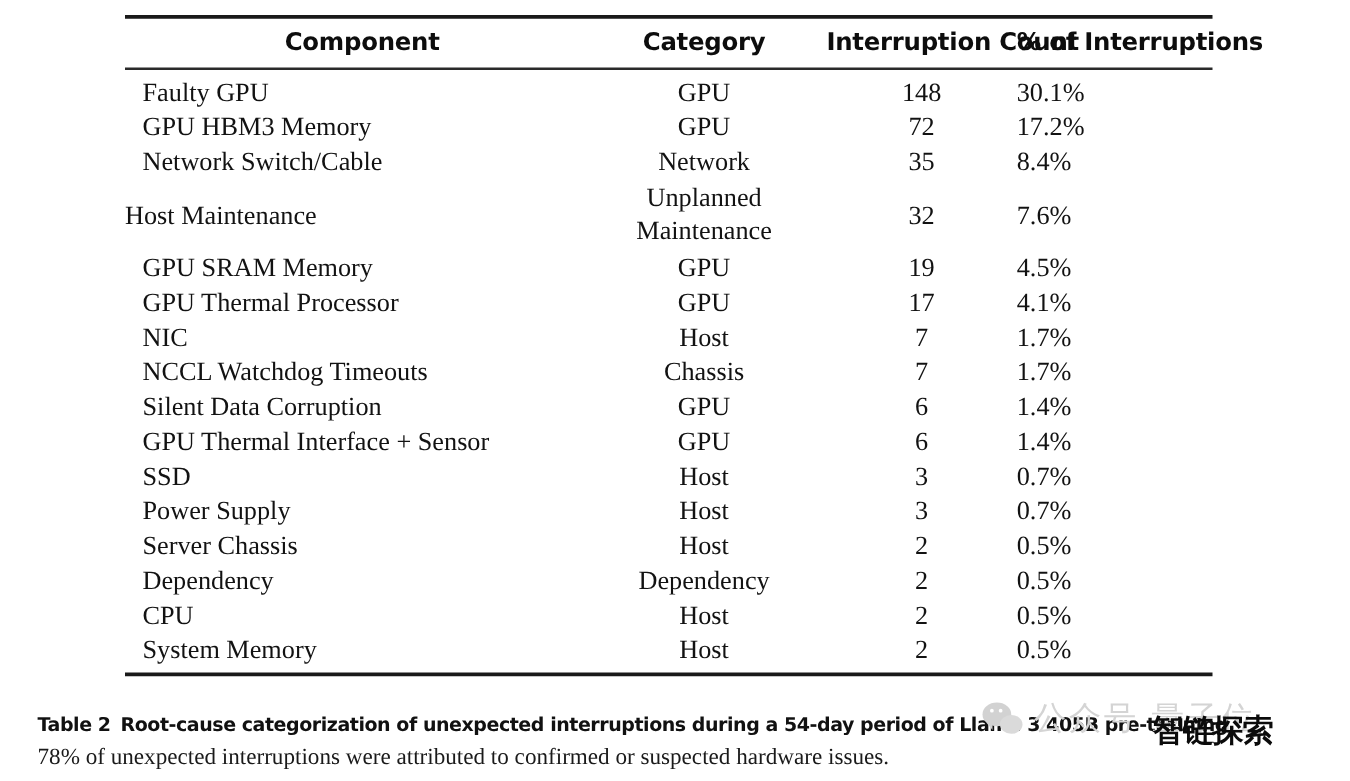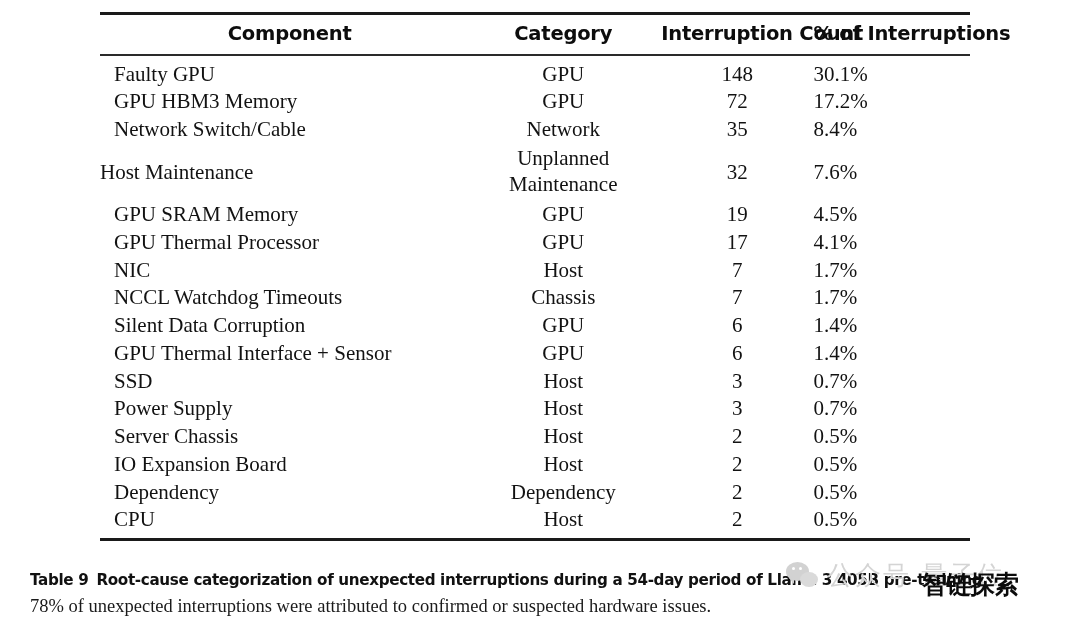--- a/index.html
+++ b/index.html
@@ -286,46 +286,46 @@
           <td class="v-count">3</td>
           <td class="v-percent">0.7%</td>
         </tr>
         <tr>
           <td class="v-component">Server Chassis</td>
           <td class="v-category">Host</td>
           <td class="v-count">2</td>
           <td class="v-percent">0.5%</td>
         </tr>
         <tr>
-          <td class="v-component">IO Expansion Board</td>
-          <td class="v-category">Host</td>
-          <td class="v-count">2</td>
-          <td class="v-percent">0.5%</td>
-        </tr>
-        <tr>
           <td class="v-component">Dependency</td>
           <td class="v-category">Dependency</td>
           <td class="v-count">2</td>
           <td class="v-percent">0.5%</td>
         </tr>
         <tr>
           <td class="v-component">CPU</td>
           <td class="v-category">Host</td>
           <td class="v-count">2</td>
           <td class="v-percent">0.5%</td>
         </tr>
+        <tr>
+          <td class="v-component">System Memory</td>
+          <td class="v-category">Host</td>
+          <td class="v-count">2</td>
+          <td class="v-percent">0.5%</td>
+        </tr>
       </tbody>
   </table>
 
   <div class="rule-bottom"></div>
 </div>
 
 <div id="caption">
   <div class="cap-line1">
-    <span class="cap-label">Table 9</span><span>Root-cause categorization of unexpected interruptions during a 54-day period of Llama 3 405B pre-training.</span>
+    <span class="cap-label">Table 2</span><span>Root-cause categorization of unexpected interruptions during a 54-day period of Llama 3 405B pre-training.</span>
   </div>
   <div class="cap-line2">78% of unexpected interruptions were attributed to confirmed or suspected hardware issues.</div>
 </div>
 
 <div id="watermark-gray">
   <span class="wechat-logo">
     <span class="bubble big"></span>
     <span class="tail"></span>
     <span class="eye e1"></span>
     <span class="eye e2"></span>

